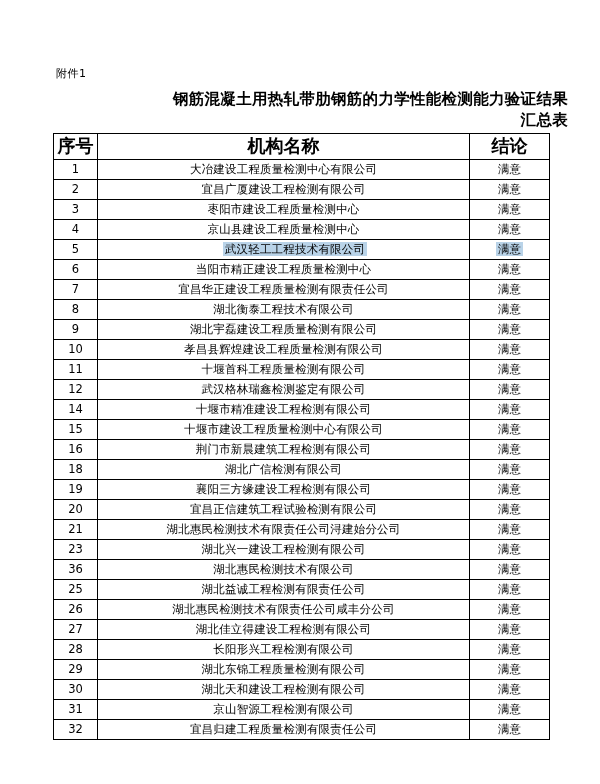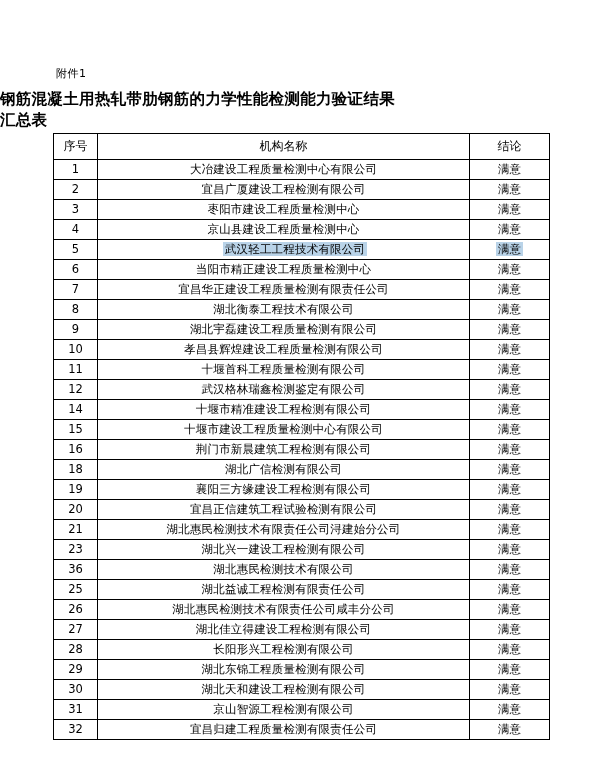--- a/index.html
+++ b/index.html
@@ -27,21 +27,21 @@
     top: 66px;
     font-size: 11px;
     letter-spacing: 0.5px;
     color: #000;
   }
   .doc-title {
     position: absolute;
     left: 0;
     right: 0;
     top: 88px;
-    text-align: left;
+    text-align: right;
     font-family: "DejaVu Serif", "Liberation Serif", serif;
     font-weight: bold;
     font-size: 15.5px;
     line-height: 21px;
     letter-spacing: 0.3px;
   }
   .doc-title .line2 {
     display: block;
   }
   table.result-table {
@@ -55,22 +55,22 @@
   table.result-table th,
   table.result-table td {
     border: 1px solid #000000;
     text-align: center;
     font-size: 11.5px;
     line-height: 14px;
     padding: 2px 0 3px 0;
     font-family: "DejaVu Sans", "Liberation Sans", sans-serif;
   }
   table.result-table th {
-    font-weight: normal;
-    font-size: 12px;
+    font-weight: bold;
+    font-size: 18px;
     padding: 5px 0 6px 0;
   }
   col.c-no { width: 44px; }
   col.c-name { width: 372px; }
   col.c-result { width: 80px; }
   td.cell-no { font-size: 11px; }
   td.cell-name { font-size: 11.5px; letter-spacing: 0.2px; }
   td.cell-result { font-size: 11.5px; }
   tr.highlight td.cell-name span,
   tr.highlight td.cell-result span {

